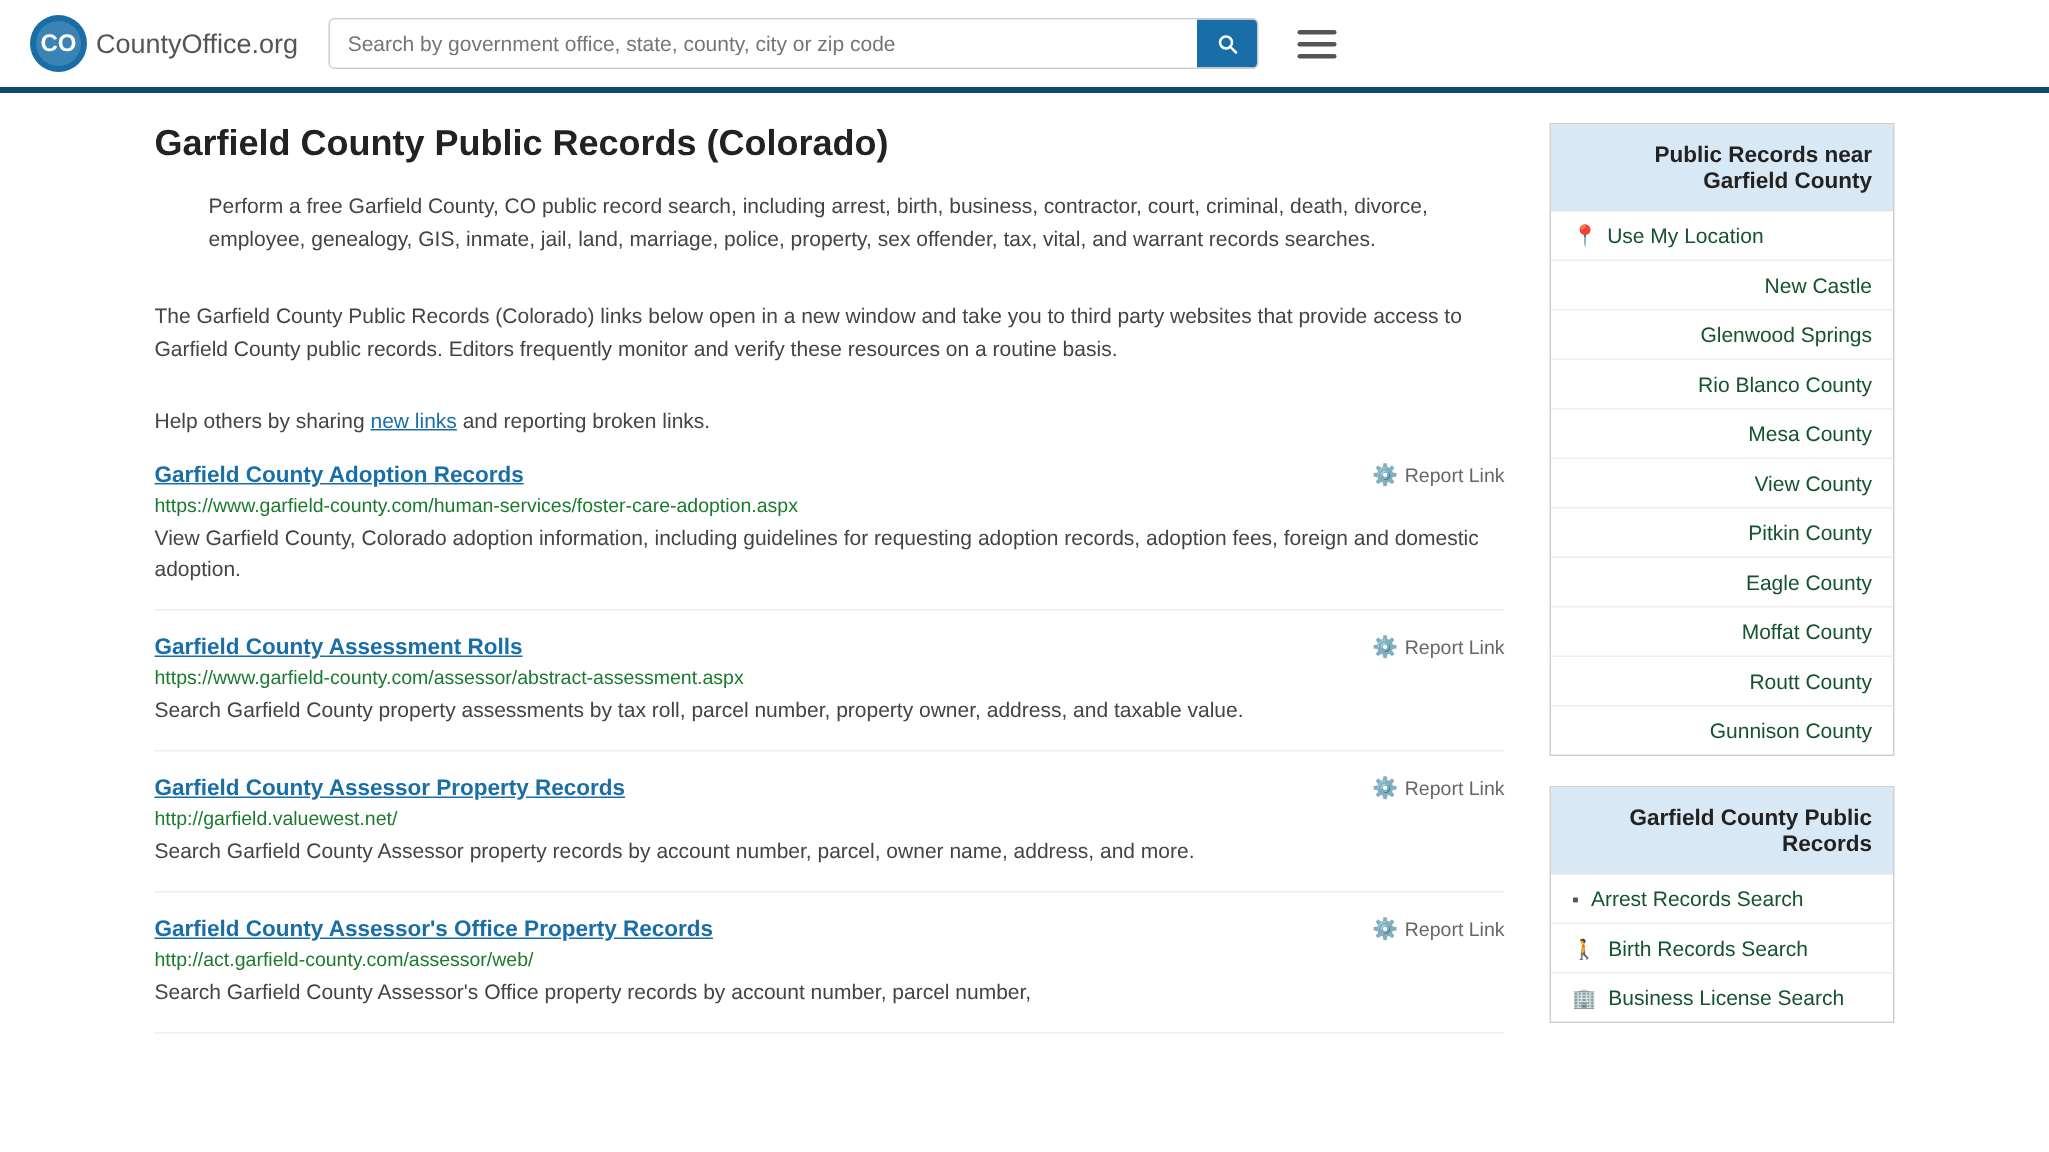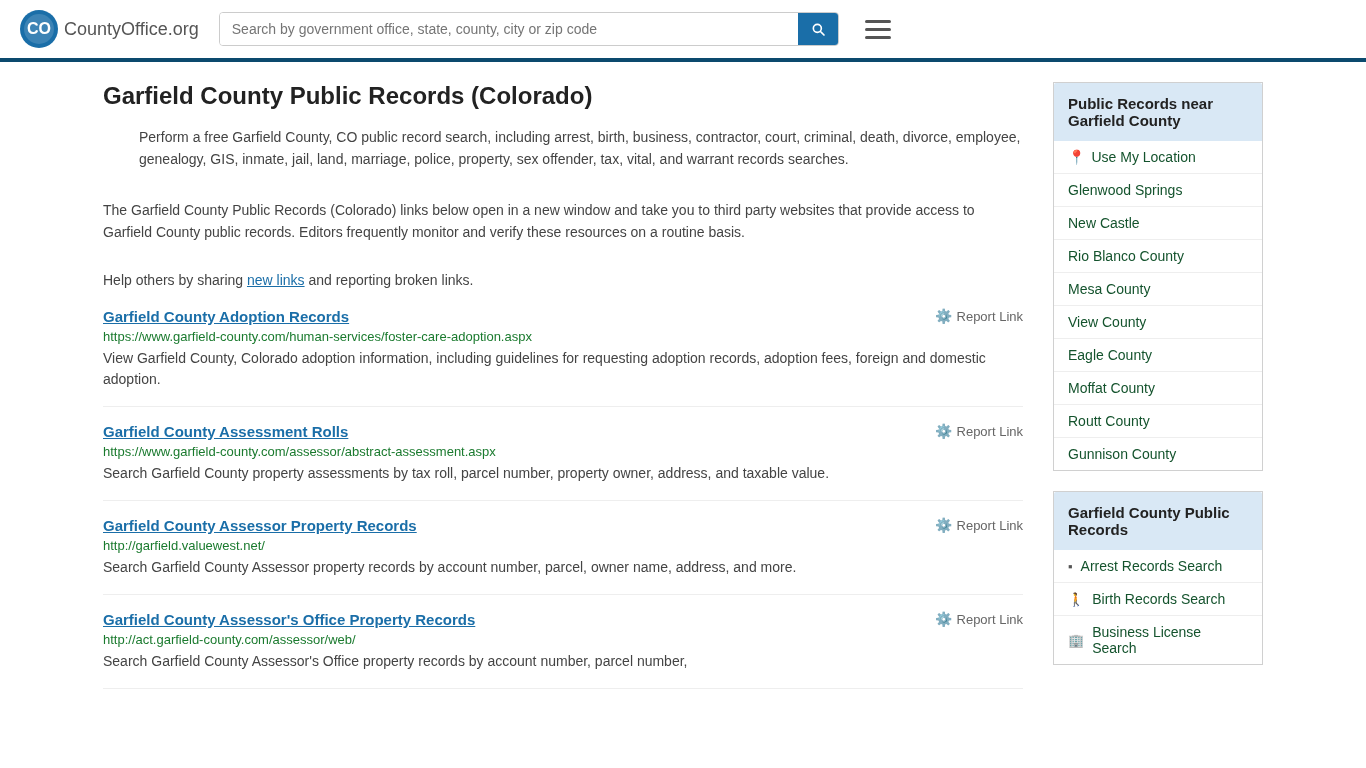--- a/index.html
+++ b/index.html
@@ -80,22 +80,23 @@
       max-width: 1200px;
       margin: 0 auto;
       padding: 20px 20px;
       display: flex;
       gap: 30px;
     }
     #content {
       flex: 1;
     }
     #sidebar {
-      width: 210px;
+      width: 230px;
       flex-shrink: 0;
+      text-align: right;
     }
 
     
     #page-title {
       font-size: 24px;
       font-weight: bold;
       color: #222;
       margin-bottom: 16px;
     }
 
@@ -306,25 +307,26 @@
   </div>
 
   <div id="sidebar">
     <div class="sidebar-section">
       <div class="sidebar-section-header">Public Records near Garfield County</div>
       <div class="sidebar-item sidebar-item-location">
         <span class="location-dot">📍</span>
         <a href="#">Use My Location</a>
       </div>
       <div id="nearby-locations-list">
+          <div class="sidebar-item"><a href="#">New Castle</a></div>
           <div class="sidebar-item"><a href="#">Glenwood Springs</a></div>
-          <div class="sidebar-item"><a href="#">New Castle</a></div>
           <div class="sidebar-item"><a href="#">Rio Blanco County</a></div>
           <div class="sidebar-item"><a href="#">Mesa County</a></div>
           <div class="sidebar-item"><a href="#">View County</a></div>
+          <div class="sidebar-item"><a href="#">Pitkin County</a></div>
           <div class="sidebar-item"><a href="#">Eagle County</a></div>
           <div class="sidebar-item"><a href="#">Moffat County</a></div>
           <div class="sidebar-item"><a href="#">Routt County</a></div>
           <div class="sidebar-item"><a href="#">Gunnison County</a></div>
         </div>
     </div>
 
     <div class="sidebar-section">
       <div class="sidebar-section-header">Garfield County Public Records</div>
       <div id="record-links-list">

